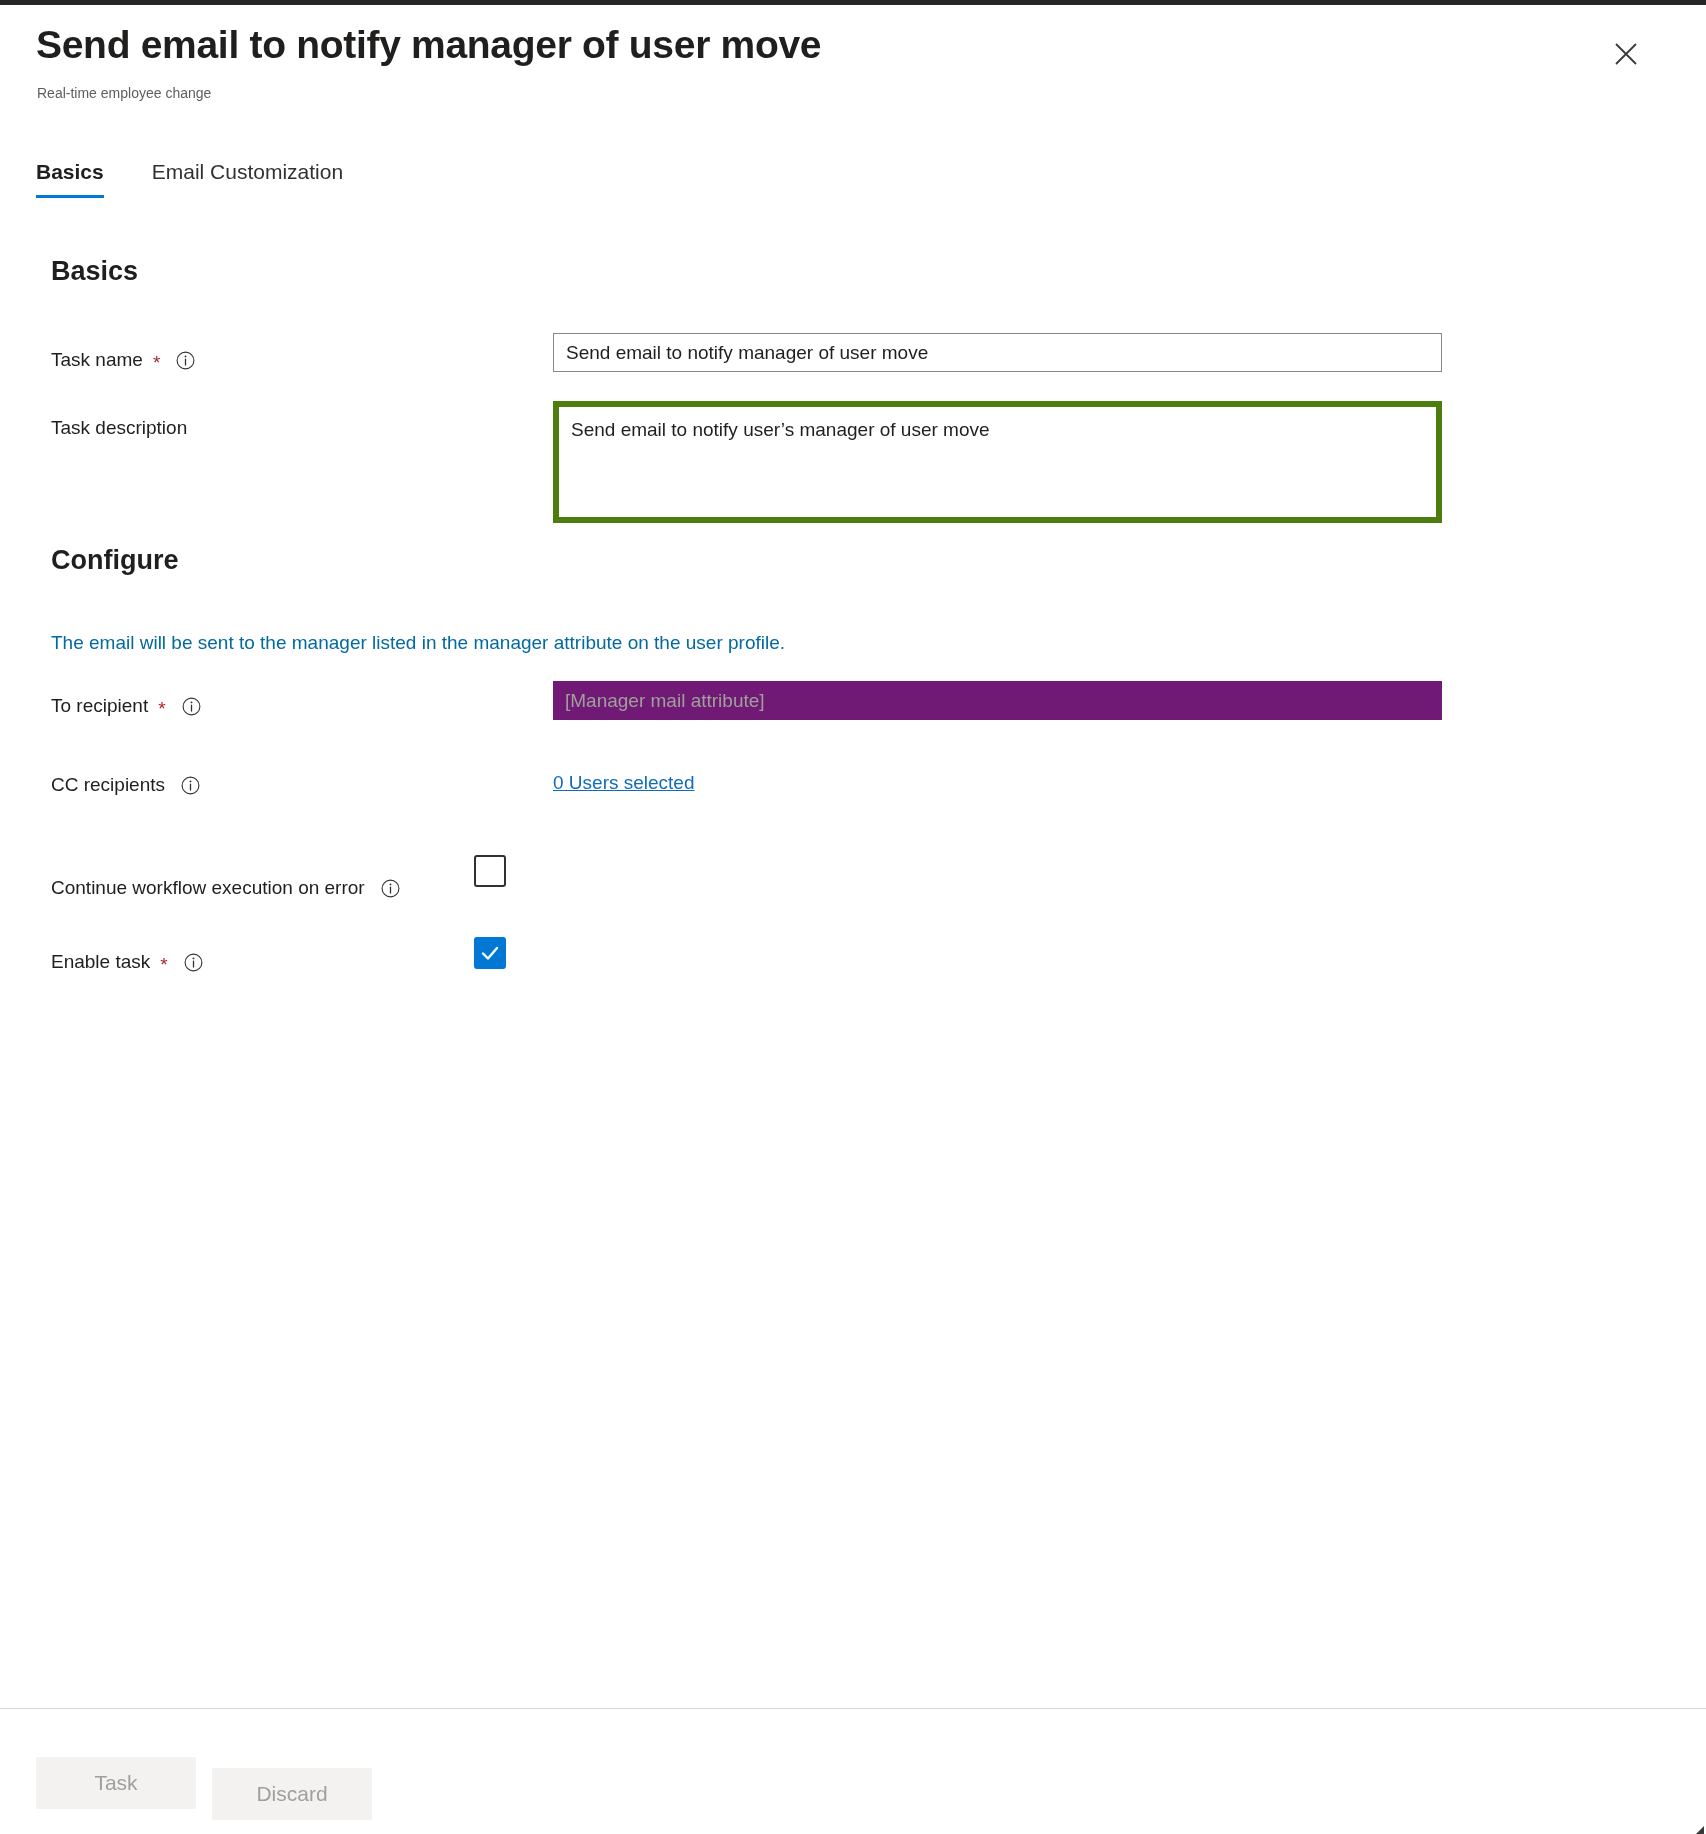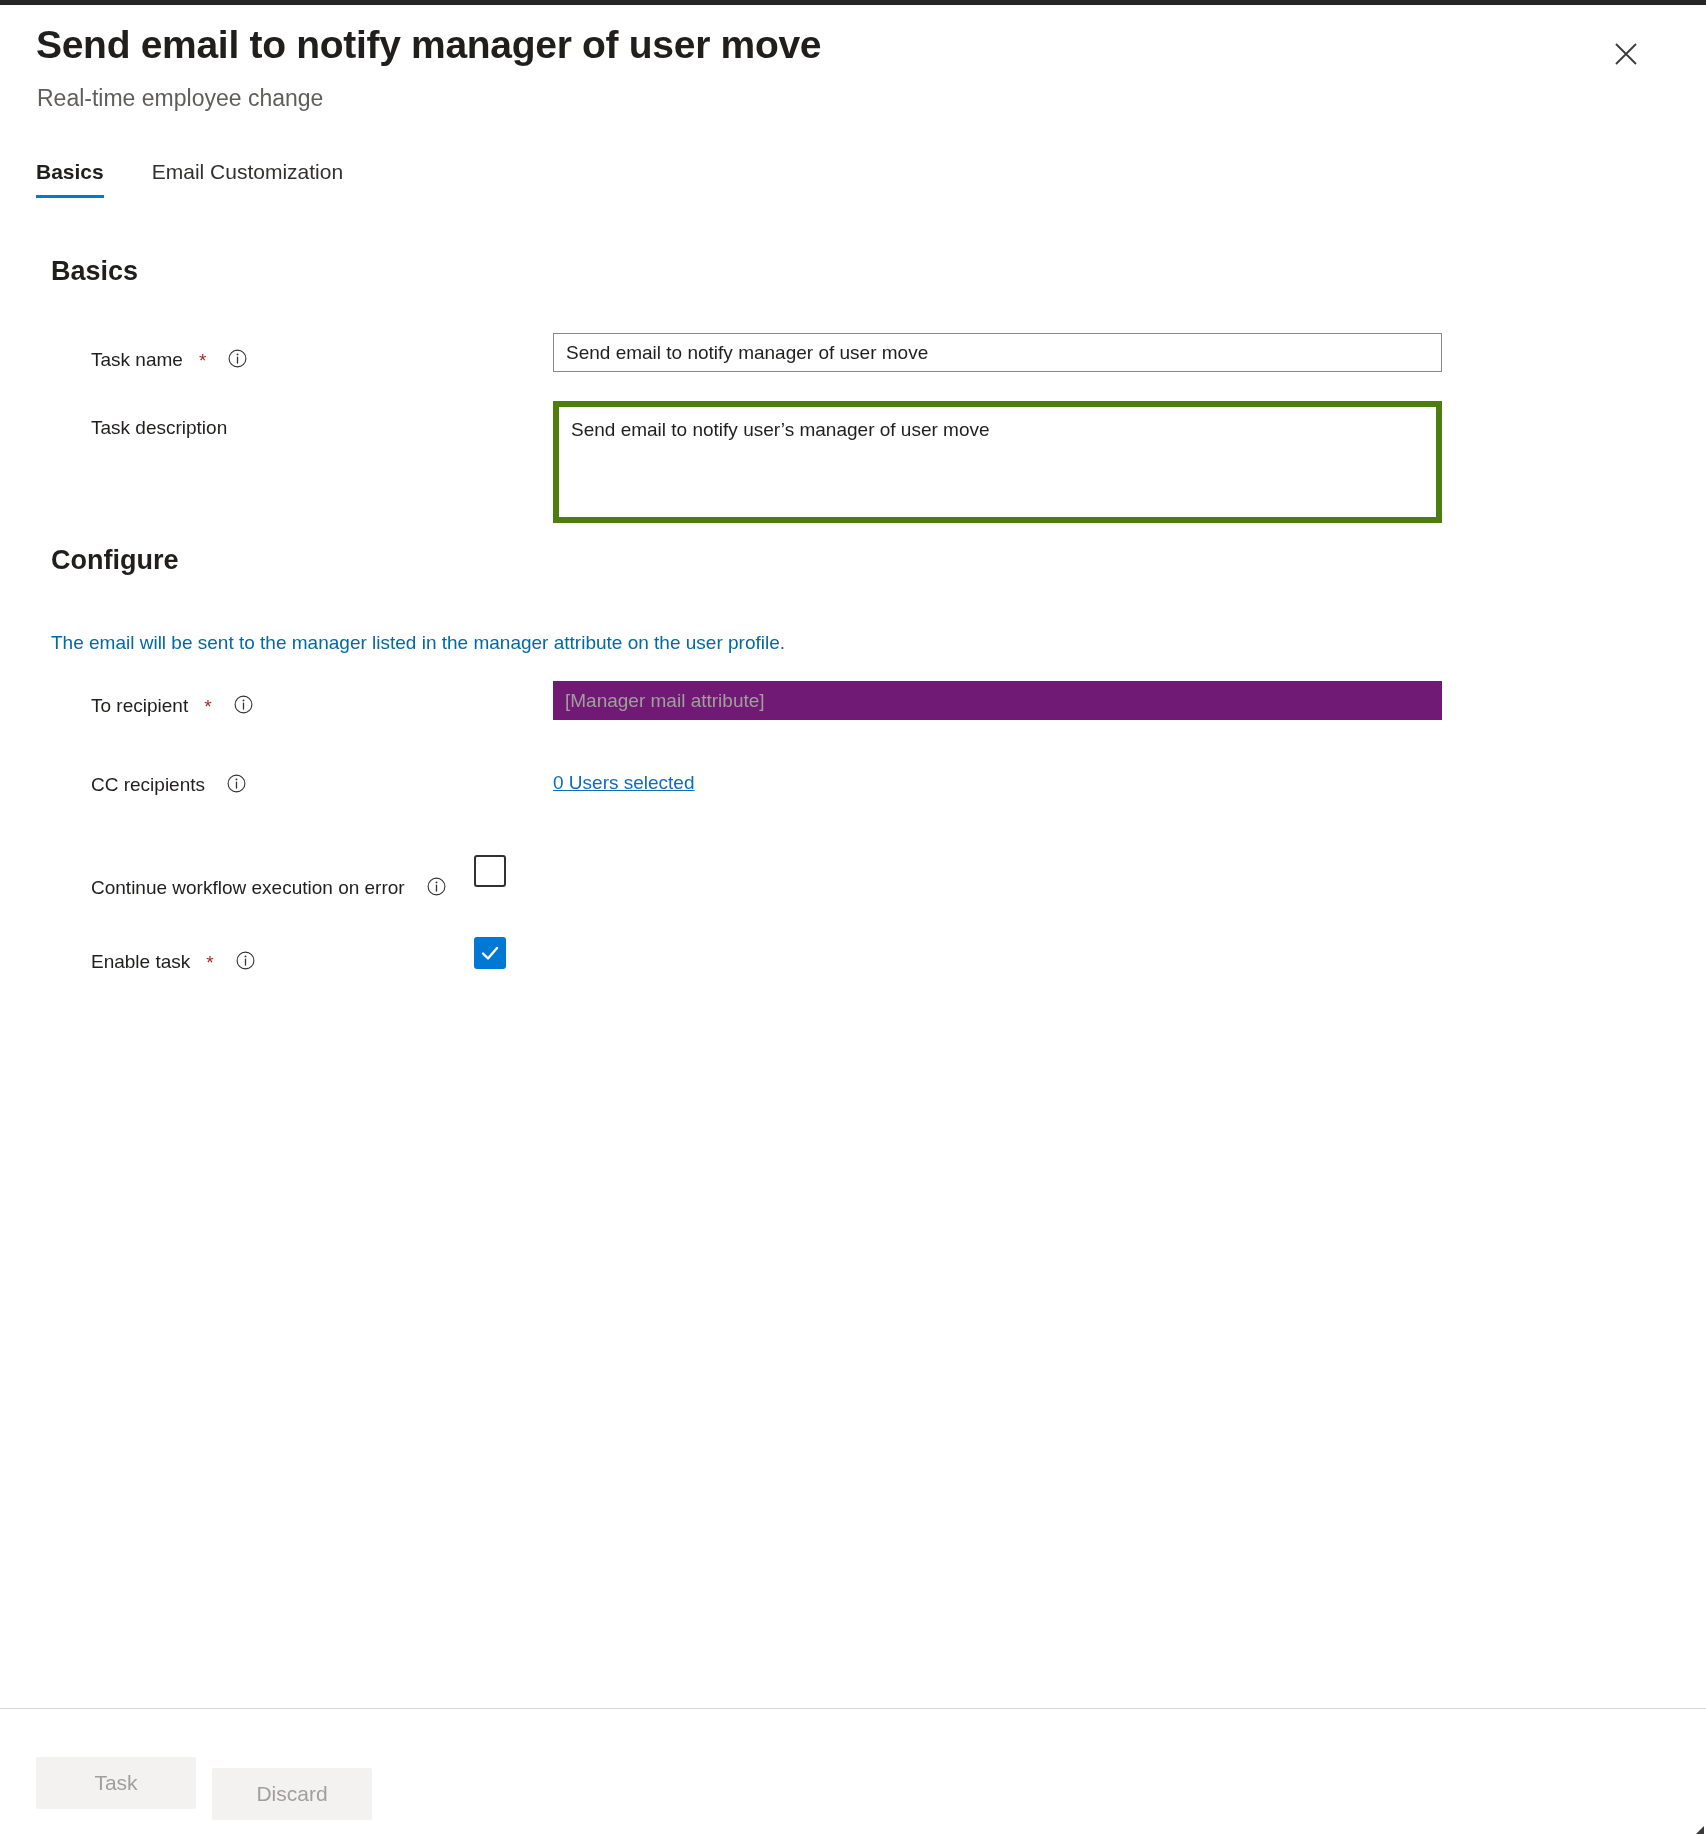--- a/index.html
+++ b/index.html
@@ -47,21 +47,21 @@
     font-size: 39px;
     font-weight: 600;
     letter-spacing: -0.3px;
     color: #201f1e;
     white-space: nowrap;
   }
   .page-subtitle {
     position: absolute;
     left: 37px;
     top: 80px;
-    font-size: 23px;
+    font-size: 14px;
     font-weight: 400;
     color: #605e5c;
     white-space: nowrap;
   }
   .close-button {
     position: absolute;
     left: 1600px;
     top: 23px;
     width: 52px;
     height: 52px;
@@ -132,23 +132,23 @@
     position: absolute;
     left: 0;
     width: 1706px;
   }
   .field-label {
     position: absolute;
     left: 51px;
     font-size: 19px;
     color: #201f1e;
     display: flex;
-    white-space: nowrap;
-    gap: 10px;
-    margin-left: 40px;
+    align-items: center;
+    white-space: nowrap;
+    gap: 4px;
   }
   .req-star {
     color: #a4262c;
     font-size: 19px;
     margin-left: 6px;
     line-height: 1;
     position: relative;
     top: 2px;
   }
   .info-icon {

